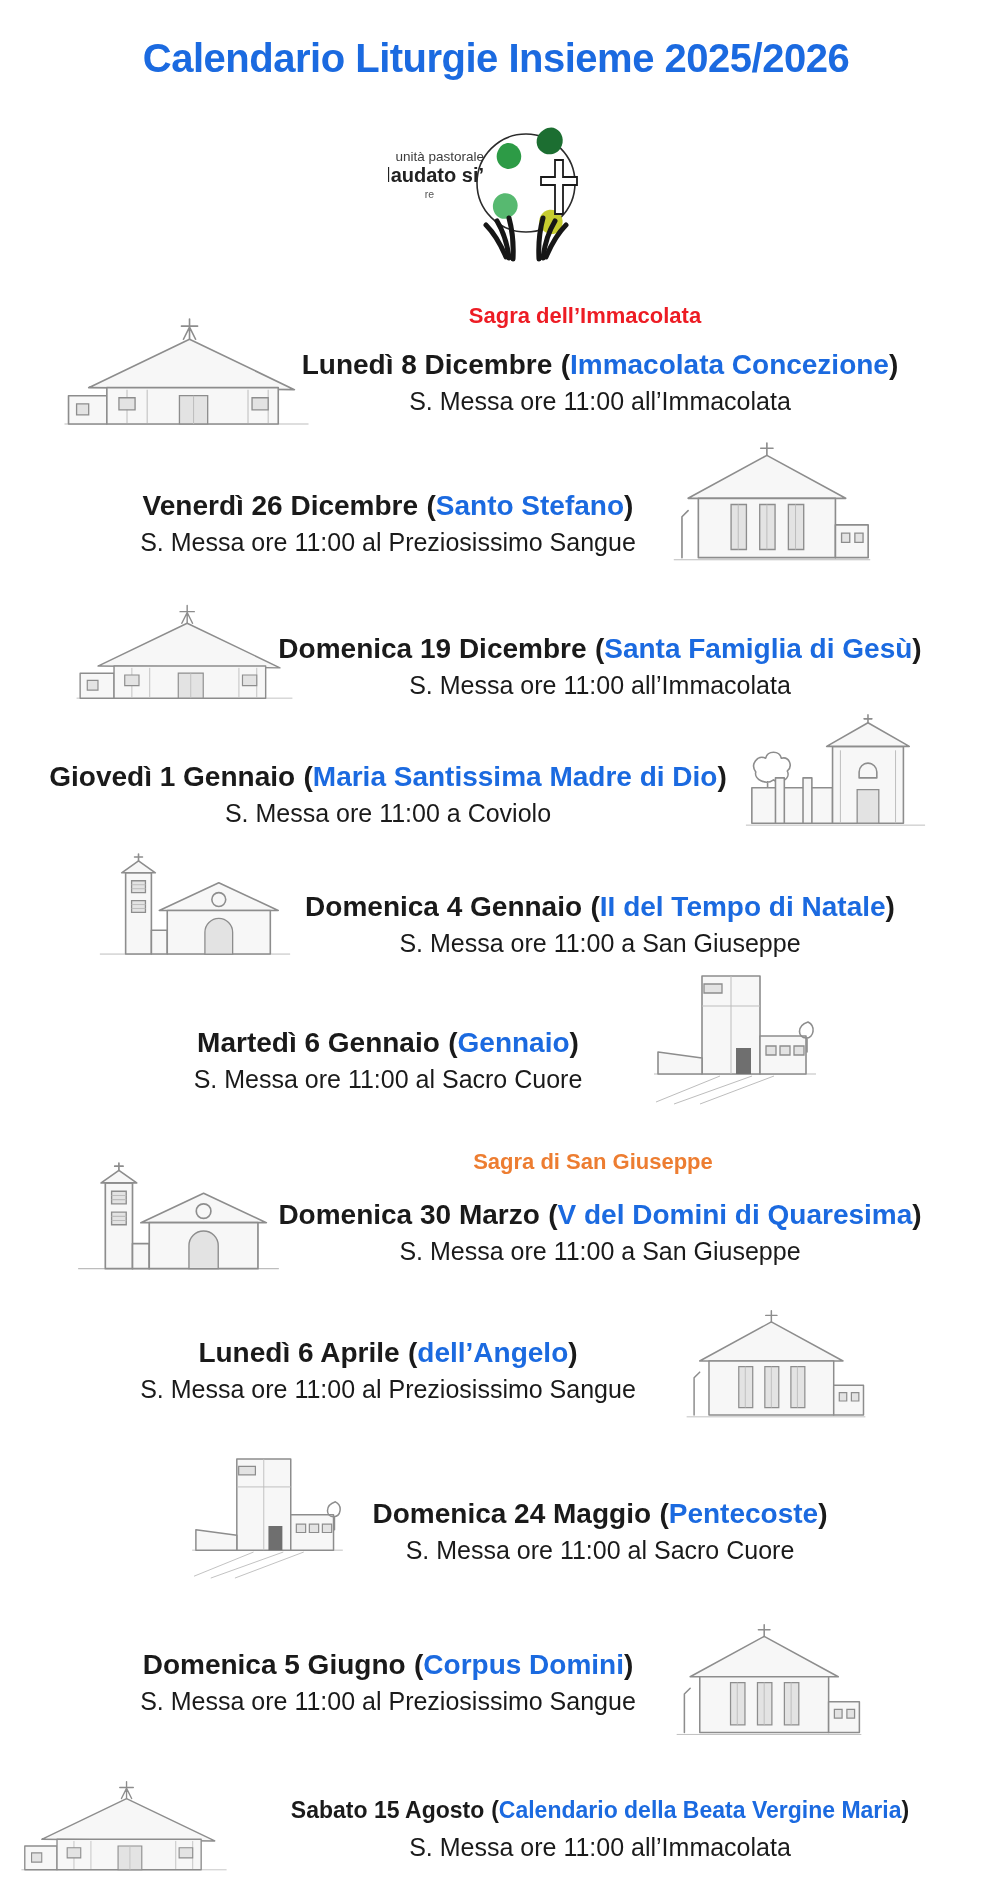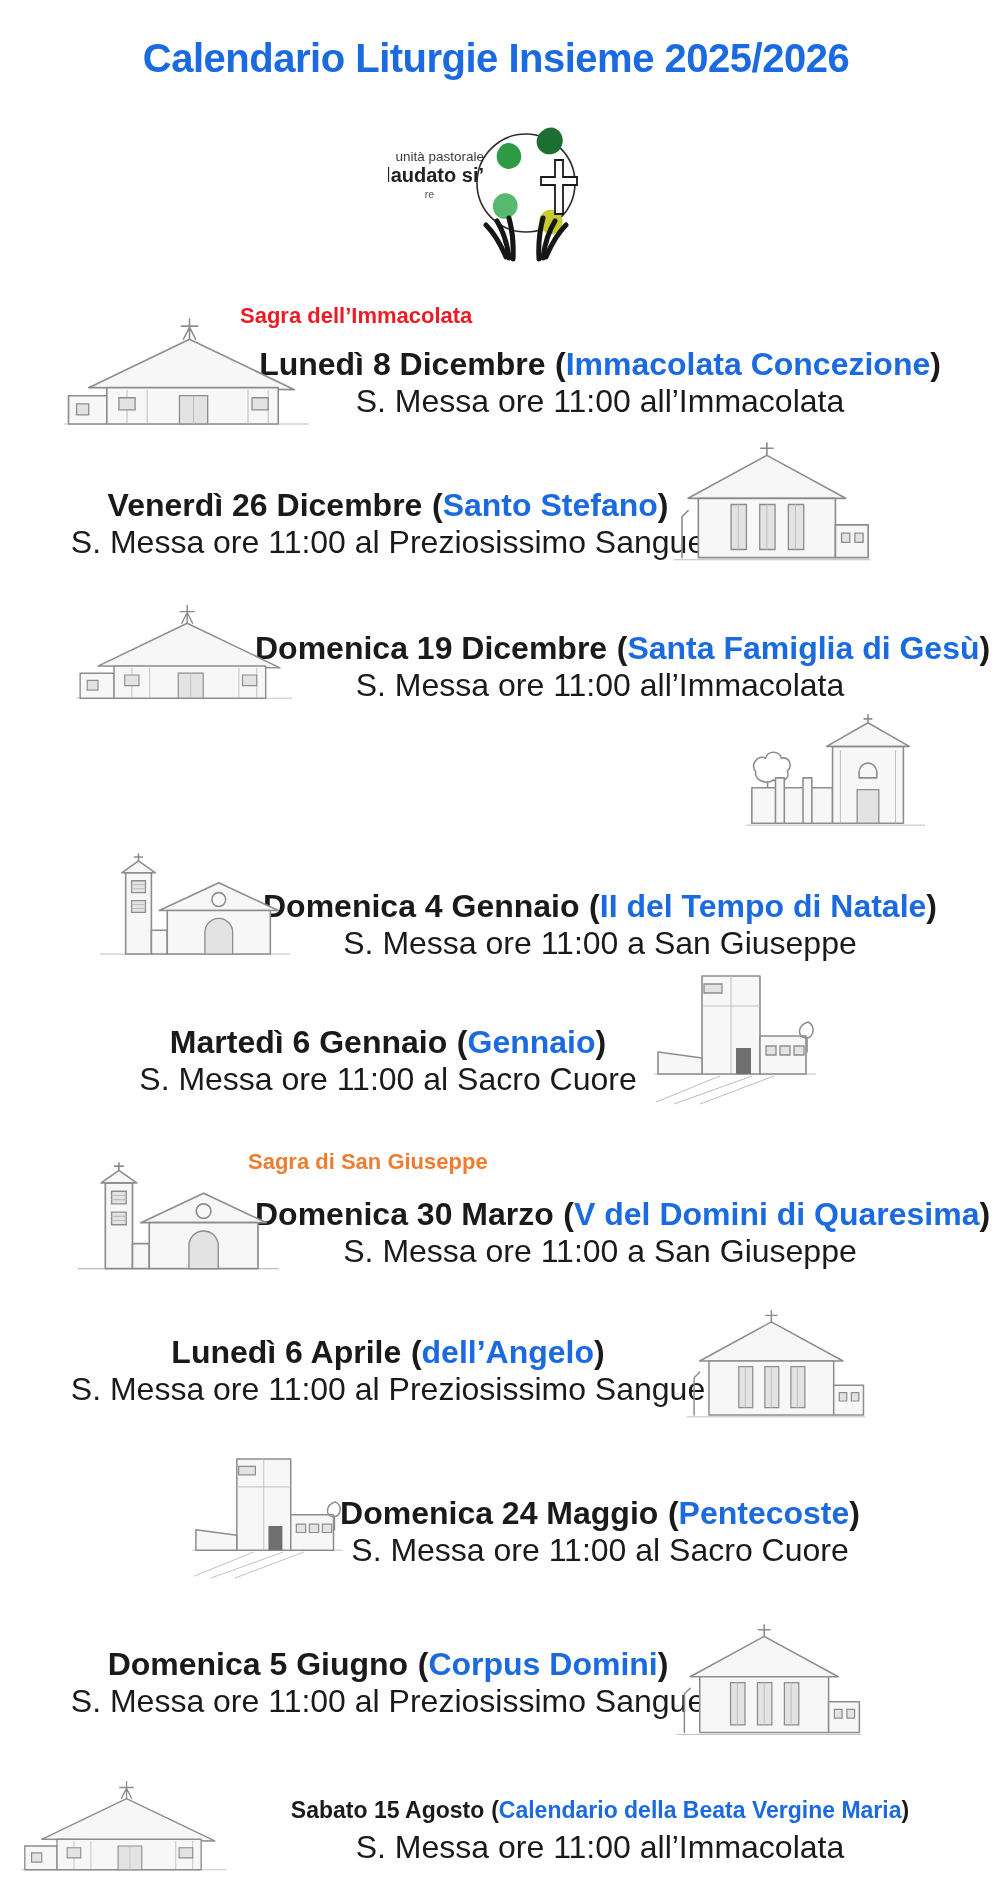--- a/index.html
+++ b/index.html
@@ -6,27 +6,27 @@
   body { background:#ffffff; font-family:"Liberation Sans","DejaVu Sans",sans-serif; }
   .page { position:relative; width:992px; height:1899px; background:#fff; overflow:hidden; margin:0; }
 
   .title { position:absolute; top:36px; left:0; width:100%; text-align:center;
            font-size:40px; font-weight:bold; color:var(--blue,#1b6ae0); letter-spacing:-0.5px; }
 
   .logo { position:absolute; top:103px; left:388px; width:192px; height:165px; }
   .logo svg { width:100%; height:100%; display:block; }
   .logo text { font-family:"Liberation Sans","DejaVu Sans",sans-serif; }
 
-  .sec { position:absolute; width:690px; font-size:22px; font-weight:bold; }
+  .sec { position:absolute; width:690px; text-align:center; font-size:22px; font-weight:bold; }
   .sec-red    { top:303px; left:240px; color:var(--red,#ed1c24); }
   .sec-orange { top:1149px; left:248px; color:var(--orange,#ed7d31); }
 
   .event { position:absolute; width:690px; text-align:center; color:#1a1a1a; }
-  .event .date-line   { font-size:32px; font-weight:bold; line-height:37px; white-space:nowrap; }
-  .event .detail-line { font-size:32px; font-weight:normal; line-height:37px; white-space:nowrap; }
+  .event .date-line   { font-size:28px; font-weight:bold; line-height:37px; white-space:nowrap; }
+  .event .detail-line { font-size:25px; font-weight:normal; line-height:37px; white-space:nowrap; }
   .event .f  { color:var(--blue,#1b6ae0); }
   .event .po { margin-left:0.30em; }
 
   .side-l { left:255px; }
   .side-r { left:43px; }
   .ev1{top:346px} .ev2{top:487px} .ev3{top:630px} .ev4{top:758px}
   .ev5{top:888px} .ev6{top:1024px} .ev7{top:1196px} .ev8{top:1334px}
   .ev9{top:1495px} .ev10{top:1646px} .ev11{top:1792px}
   .ev11 .date-line { font-size:23px; }
 
@@ -154,20 +154,24 @@
     <div class="detail-line">S. Messa ore 11:00 all’Immacolata</div>
   </div>
   <div class="event ev2 side-r">
     <div class="date-line"><span>Venerdì 26 Dicembre</span><span class="po">(</span><span class="f">Santo Stefano</span><span>)</span></div>
     <div class="detail-line">S. Messa ore 11:00 al Preziosissimo Sangue</div>
   </div>
   <div class="event ev3 side-l">
     <div class="date-line"><span>Domenica 19 Dicembre</span><span class="po">(</span><span class="f">Santa Famiglia di Gesù</span><span>)</span></div>
     <div class="detail-line">S. Messa ore 11:00 all’Immacolata</div>
   </div>
+  <div class="event ev4 side-r">
+    <div class="date-line"><span>Giovedì 1 Gennaio</span><span class="po">(</span><span class="f">Maria Santissima Madre di Dio</span><span>)</span></div>
+    <div class="detail-line">S. Messa ore 11:00 a Coviolo</div>
+  </div>
   <div class="event ev5 side-l">
     <div class="date-line"><span>Domenica 4 Gennaio</span><span class="po">(</span><span class="f">II del Tempo di Natale</span><span>)</span></div>
     <div class="detail-line">S. Messa ore 11:00 a San Giuseppe</div>
   </div>
   <div class="event ev6 side-r">
     <div class="date-line"><span>Martedì 6 Gennaio</span><span class="po">(</span><span class="f">Gennaio</span><span>)</span></div>
     <div class="detail-line">S. Messa ore 11:00 al Sacro Cuore</div>
   </div>
   <div class="event ev7 side-l">
     <div class="date-line"><span>Domenica 30 Marzo</span><span class="po">(</span><span class="f">V del Domini di Quaresima</span><span>)</span></div>

